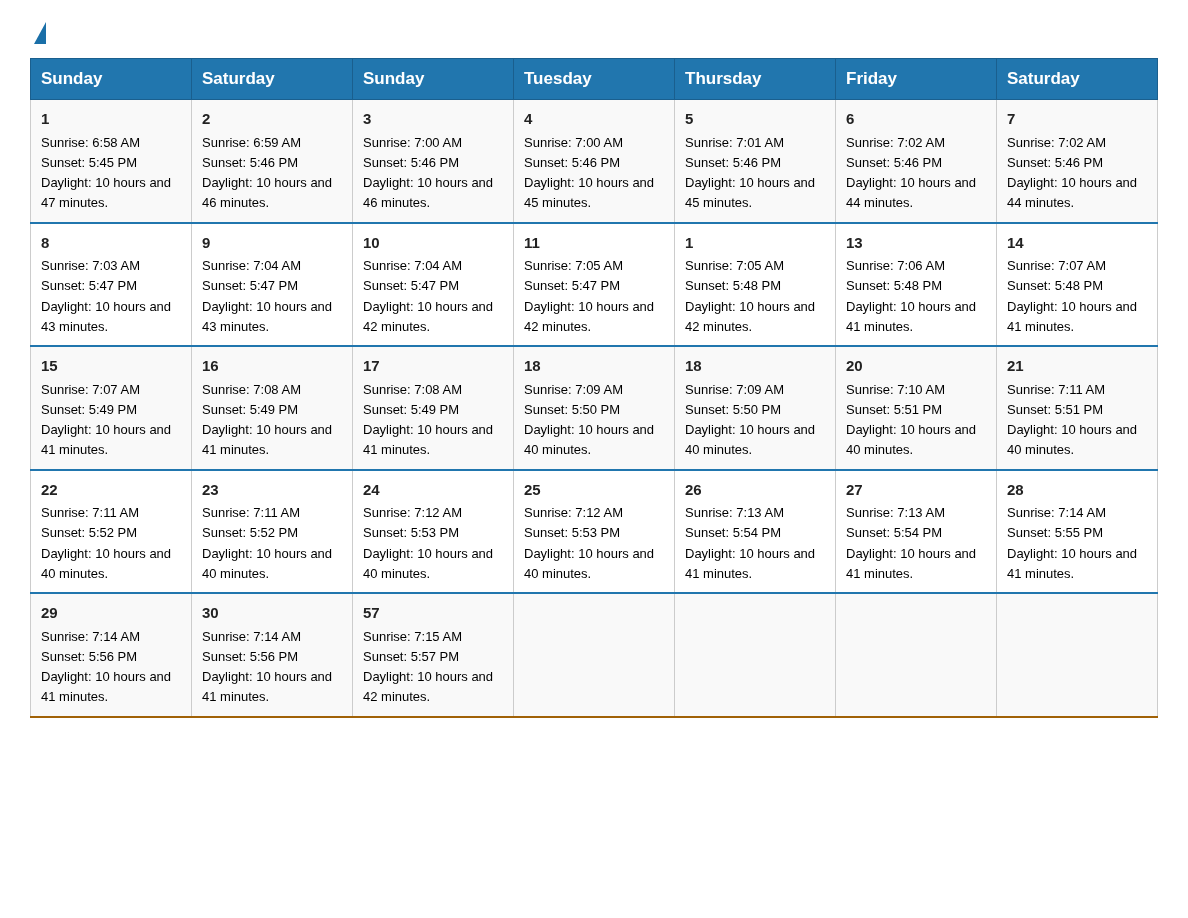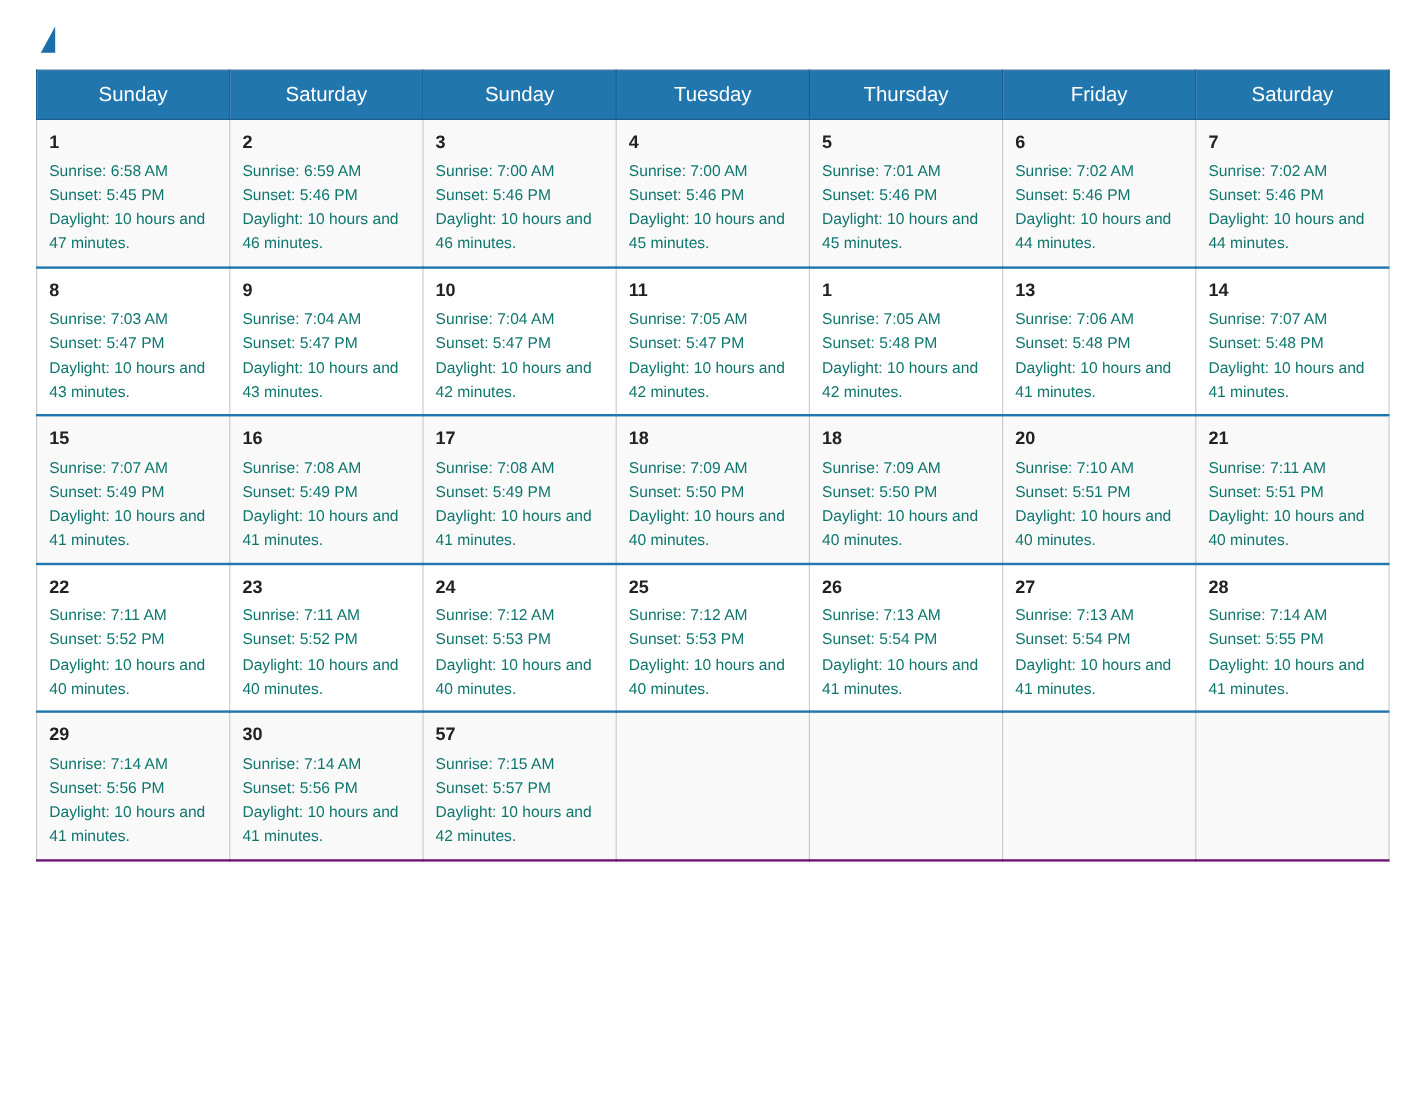--- a/index.html
+++ b/index.html
@@ -63,51 +63,51 @@
     }
     table {
       width: 100%;
       border-collapse: collapse;
       table-layout: fixed;
     }
     thead tr th {
       background-color: #2176ae;
       color: #fff;
       font-size: 17px;
-      font-weight: normal;
+      font-weight: bold;
       padding: 10px 10px;
-      text-align: center;
+      text-align: left;
       border: 1px solid #1a5f8e;
     }
     tbody tr td {
       vertical-align: top;
       padding: 8px 10px;
       font-size: 13.5px;
       line-height: 1.5;
       border-left: 1px solid #ccc;
       border-right: 1px solid #ccc;
       min-height: 90px;
       height: 110px;
     }
     tbody tr {
       border-bottom: 2px solid #2176ae;
     }
     tbody tr:last-child {
-      border-bottom: 2px solid #701a75;
+      border-bottom: 2px solid #a16207;
     }
     .day-number {
       font-size: 15px;
       font-weight: bold;
       color: #222;
       display: block;
       margin-bottom: 2px;
     }
     .day-info {
       font-size: 13px;
-      color: #0f766e;
+      color: #000000;
       line-height: 1.55;
     }
     td.empty {
       background: #fff;
     }
     tbody tr:nth-child(odd) td {
       background-color: #f9f9f9;
     }
     tbody tr:nth-child(even) td {
       background-color: #fff;

